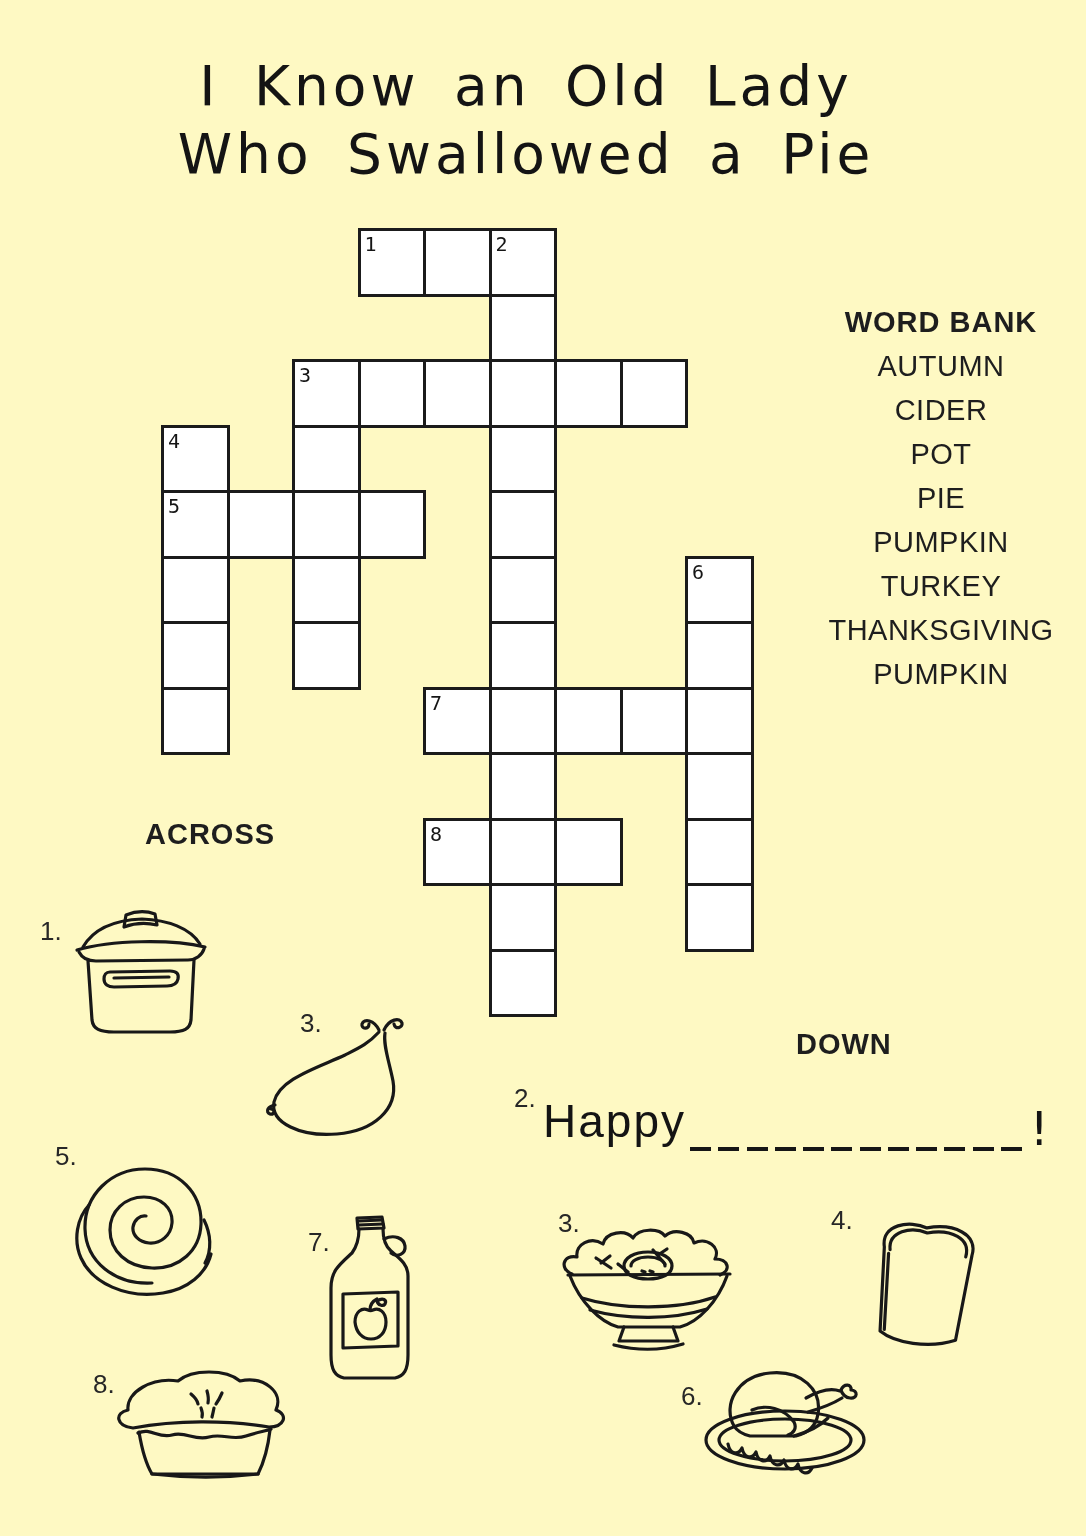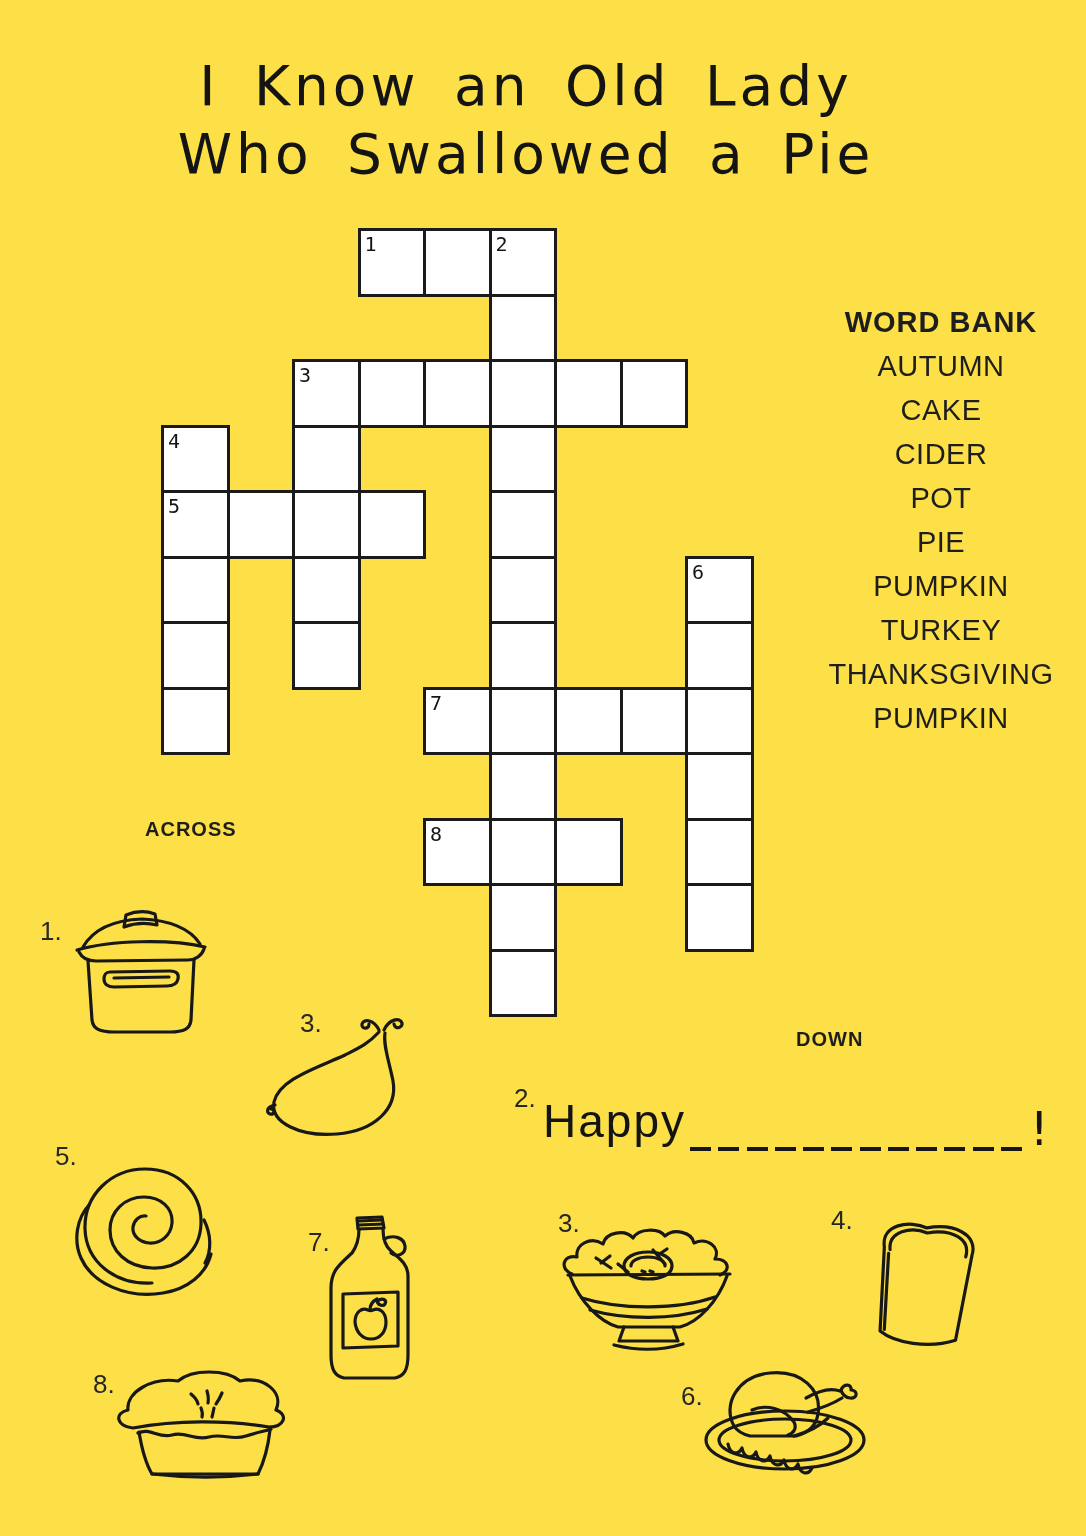--- a/index.html
+++ b/index.html
@@ -1,20 +1,20 @@
 <!DOCTYPE html>
 <html><head>
 <meta charset="utf-8">
 <style>
   html,body { margin:0; padding:0; }
   body {
     width:1086px; height:1536px; background:#ffffff;
     font-family:"Liberation Sans", sans-serif; color:#1a1a1a;
   }
-  .page { position:relative; width:1086px; height:1536px; background:#fde047; overflow:hidden; }
+  .page { position:relative; width:1086px; height:1536px; background:#fef9c3; overflow:hidden; }
 
   
   .title {
     position:absolute; top:52px; left:0; width:1052px; text-align:center;
     font-family:"DejaVu Sans", sans-serif; font-size:55px; line-height:68px;
     letter-spacing:4px; word-spacing:13px; color:#141414; white-space:nowrap;
   }
 
   
   .grid { position:absolute; left:161px; top:228px; width:593px; height:790px; }
@@ -29,22 +29,22 @@
 
   
   .wordbank {
     position:absolute; left:810px; top:300px; width:262px; text-align:center;
     font-size:29px; line-height:44px; letter-spacing:0.5px; color:#1e1e1e;
   }
   .wordbank .heading { font-weight:bold; letter-spacing:1px;text-align:center; }
 
   
   .secthead {
-    position:absolute; font-size:20px; font-weight:bold; color:#1e1e1e;
-    letter-spacing:1px; text-align:left;
+    position:absolute; font-size:29px; font-weight:bold; color:#1e1e1e;
+    letter-spacing:1px; text-align:center;
   }
   .across-pos { left:145px; top:818px; width:110px; }
   .down-pos   { left:796px; top:1028px; width:94px; }
 
   
   .cluenum { position:absolute; font-size:26px; color:#272727; }
 
   
   .fig { position:absolute; }
   svg.sketch path, svg.sketch ellipse, svg.sketch line {
@@ -133,21 +133,20 @@
       <div class="cell" style="left: 393px; top: 589.5px;"></div>
       <div class="cell" style="left: 524px; top: 589.5px;"></div>
       <div class="cell" style="left: 327.5px; top: 655px;"></div>
       <div class="cell" style="left: 524px; top: 655px;"></div>
       <div class="cell" style="left: 327.5px; top: 720.5px;"></div>
     </div>
 
   <div class="wordbank" id="wordbank">
     <div class="heading">WORD BANK</div>
   <div>AUTUMN</div>
-      <div>CAKE</div>
       <div>CIDER</div>
       <div>POT</div>
       <div>PIE</div>
       <div>PUMPKIN</div>
       <div>TURKEY</div>
       <div>THANKSGIVING</div>
       <div>PUMPKIN</div>
     </div>
 
   <div class="secthead across-pos">ACROSS</div>

